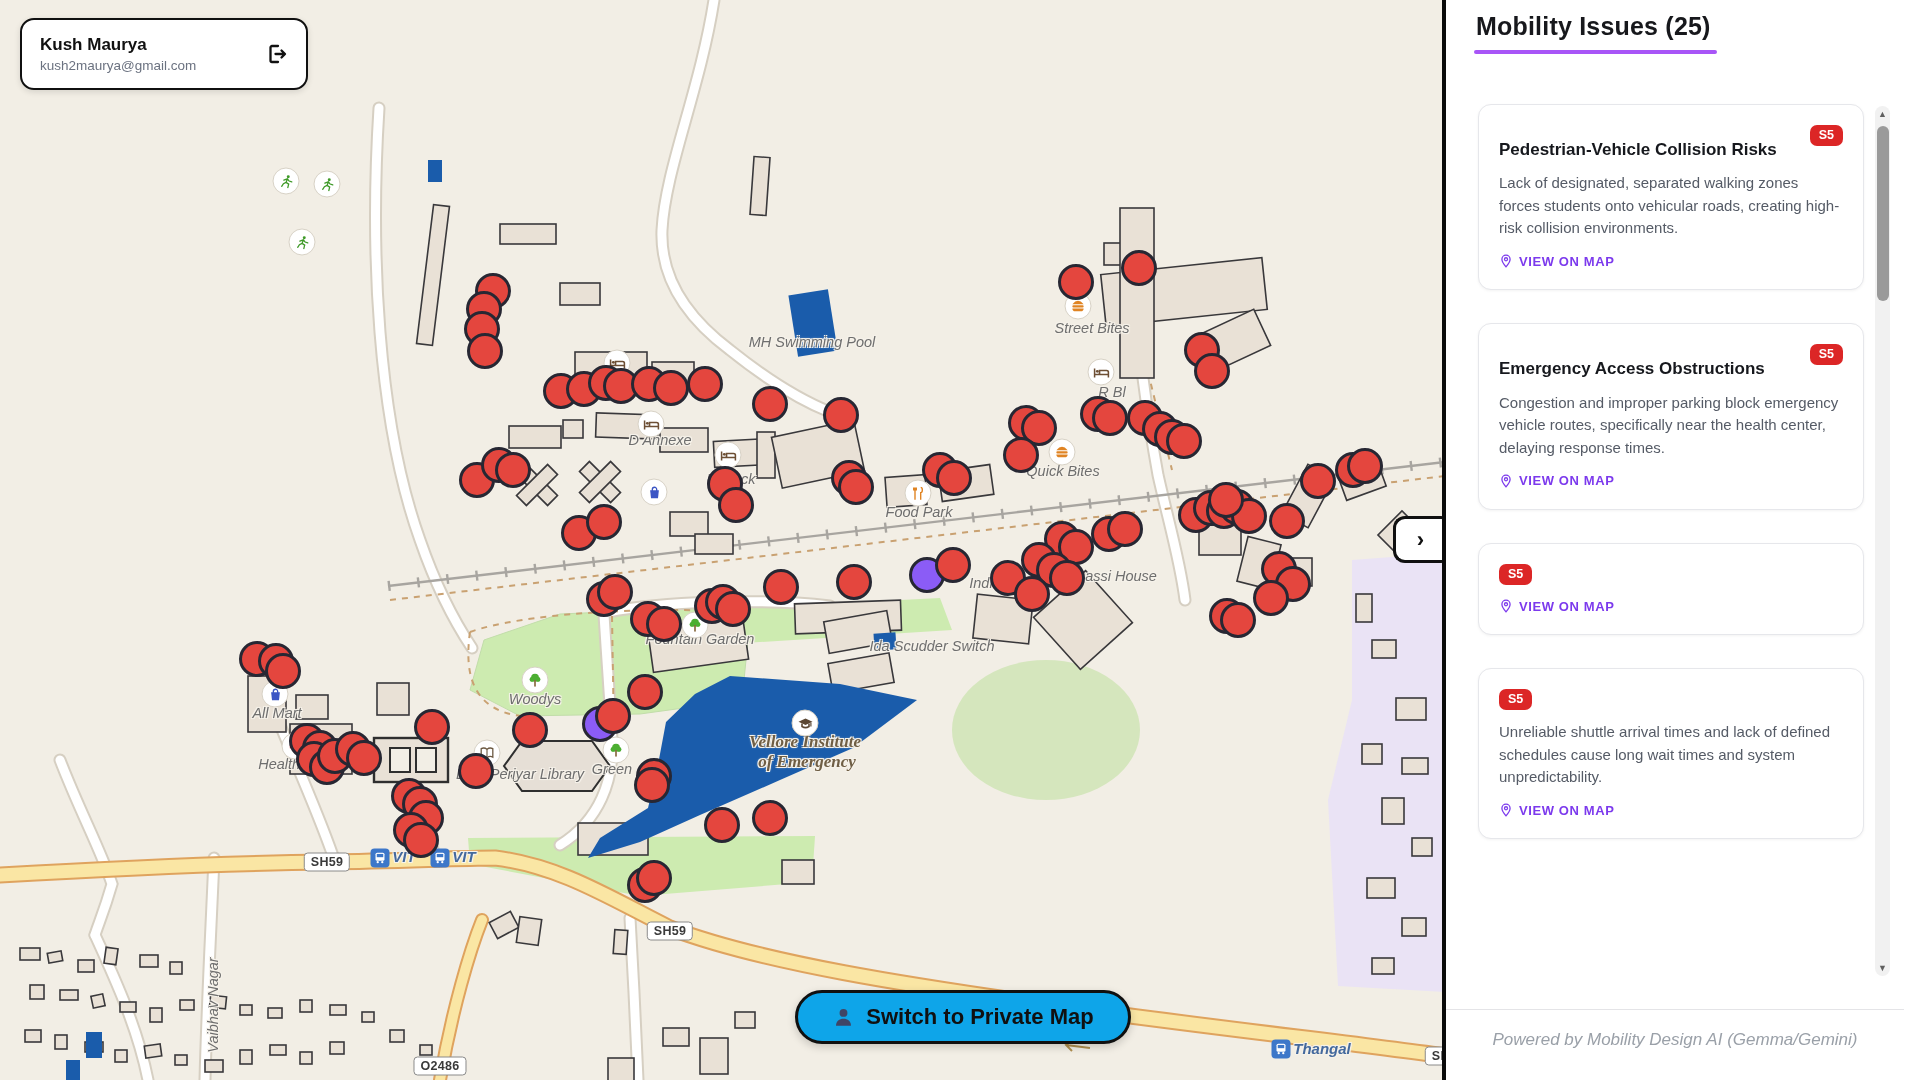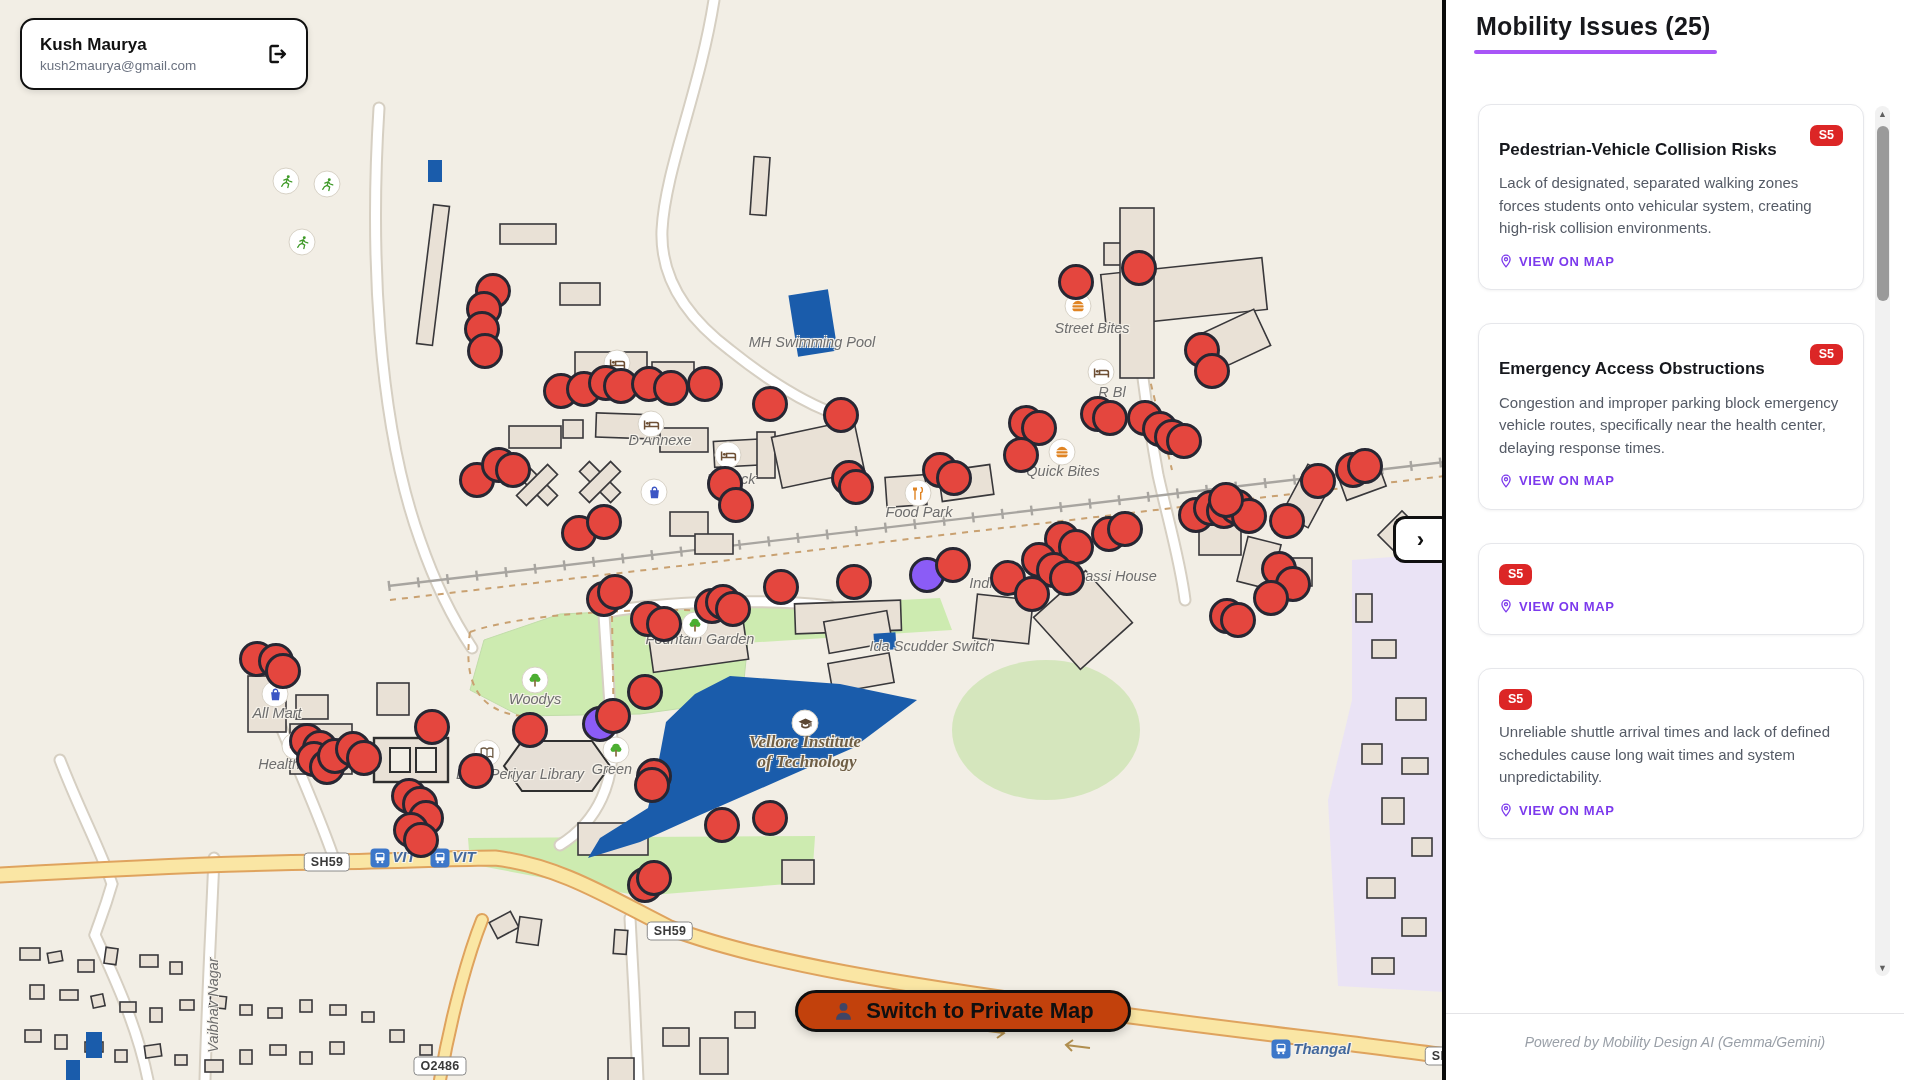--- a/index.html
+++ b/index.html
@@ -28,21 +28,21 @@
 
   
   #user-card { position:absolute; z-index:10; left:20px; top:18px; width:288px; height:72px; background:#fff;
     border:2.5px solid #101010; border-radius:14px; display:flex; align-items:center; padding:0 18px; gap:12px;
     box-shadow:0 2px 6px rgba(0,0,0,.12); }
   #user-card .uc-text { flex:1; }
   #user-card .uc-name { font-size:17px; font-weight:700; color:#111; }
   #user-card .uc-email { font-size:13.5px; color:#6b7280; margin-top:3px; }
 
   
-  #switch-btn { position:absolute; z-index:10; left:795px; top:990px; width:336px; height:42px; background:#c2410c;
+  #switch-btn { position:absolute; z-index:10; left:795px; top:990px; width:336px; height:54px; background:#0ea5e9;
     border:3px solid #101010; border-radius:30px; display:flex; align-items:center; justify-content:center; gap:11px;
     font-size:22px; font-weight:700; color:#101010; cursor:pointer; box-shadow:0 3px 8px rgba(0,0,0,.18); }
 
   
   #collapse-btn { position:absolute; z-index:10; left:1393px; top:516px; width:52px; height:47px; background:#fff;
     border:3px solid #101010; border-right:none; border-radius:12px 4px 4px 12px; display:flex; align-items:center;
     justify-content:center; font-size:22px; font-weight:700; color:#101010; cursor:pointer; }
 
   
   #sidebar { position:absolute; right:0; top:0; width:478px; height:1080px; background:#fff;
@@ -58,21 +58,21 @@
     border-radius:7px; margin-top:1px; }
   .card-desc { margin-top:11px; font-size:15px; color:#555b66; line-height:1.5; }
   .card-link { margin-top:14px; display:inline-flex; align-items:center; gap:6px; color:#7c3aed;
     font-size:13px; font-weight:700; letter-spacing:.6px; cursor:pointer; }
   
   #sb-scroll { position:absolute; right:30px; top:106px; bottom:104px; width:15px; background:#f1f1f1;
     border-radius:8px; }
   #sb-thumb { position:absolute; left:1.5px; top:20px; width:12px; height:175px; background:#9a9a9a; border-radius:6px; cursor:pointer; }
   .sb-arrow { position:absolute; left:0; width:15px; text-align:center; font-size:9px; color:#5f5f5f; cursor:pointer; }
   #sb-footer { position:absolute; left:0; right:16px; bottom:0; border-top:1px solid #e4e4e7; padding:20px 0 30px;
-    text-align:center; font-size:14px; font-style:italic; color:#9aa0a8; background:#fff; }
+    text-align:center; font-size:17px; font-style:italic; color:#9aa0a8; background:#fff; }
 </style>
 </head>
 <body>
 
 <div id="stage">
 
   <div id="map">
     <svg id="basemap" width="1445" height="1080" viewBox="0 0 1445 1080" xmlns="http://www.w3.org/2000/svg">
 
       <polygon points="484,640 560,614 700,608 748,640 742,700 640,714 520,716 470,690" fill="#cdebb0" stroke="#c2ddaa"></polygon>
@@ -512,21 +512,21 @@
         <div class="marker" style="left: 613px; top: 716px;"></div>
         <div class="marker" style="left: 654px; top: 776px;"></div>
         <div class="marker" style="left: 652px; top: 785px;"></div>
         <div class="marker" style="left: 722px; top: 825px;"></div>
         <div class="marker" style="left: 770px; top: 818px;"></div>
         <div class="marker" style="left: 645px; top: 885px;"></div>
         <div class="marker" style="left: 654px; top: 878px;"></div>
       </div>
 
     <div class="map-label campus" style="left:805px; top:742px;">Vellore Institute</div>
-    <div class="map-label campus" style="left:807px; top:762px;">of Technology</div>
+    <div class="map-label campus" style="left:807px; top:762px;">of Emergency</div>
 
     <div id="user-card">
       <div class="uc-text">
         <div class="uc-name">Kush Maurya</div>
         <div class="uc-email">kush2maurya@gmail.com</div>
       </div>
       <span style="cursor:pointer; display:flex;">
         <svg width="24" height="24" viewBox="0 0 24 24">
             <path d="M14 4 H8 a1.5 1.5 0 0 0 -1.5 1.5 v13 a1.5 1.5 0 0 0 1.5 1.5 h6" fill="none" stroke="#111" stroke-width="2.3" stroke-linecap="round"></path>
             <path d="M11.5 12 h9 M17.5 8.5 L21 12 L17.5 15.5" stroke="#111" stroke-width="2.3" fill="none" stroke-linecap="round" stroke-linejoin="round"></path>
@@ -552,21 +552,21 @@
   <div id="sidebar">
     <div id="sb-title">Mobility Issues (25)</div>
     <div id="sb-underline"></div>
 
     <div id="cards">
       <div class="card">
         <div class="card-head">
           <div class="card-title">Pedestrian-Vehicle Collision Risks</div>
           <div class="sev-badge">S5</div>
         </div>
-        <div class="card-desc">Lack of designated, separated walking zones forces students onto vehicular system, creating high-risk collision environments.</div>
+        <div class="card-desc">Lack of designated, separated walking zones forces students onto vehicular roads, creating high-risk collision environments.</div>
         <div class="card-link">
           <svg width="14" height="14" viewBox="0 0 24 24">
               <path d="M12 2 C8 2 5 5 5 9 c0 5 7 13 7 13 s7-8 7-13 c0-4-3-7-7-7 z" fill="none" stroke="#7c3aed" stroke-width="2.2"></path>
               <circle cx="12" cy="9" r="2.6" fill="none" stroke="#7c3aed" stroke-width="2.2"></circle>
             </svg>
           <span>VIEW ON MAP</span>
         </div>
       </div>
       <div class="card">
         <div class="card-head">

